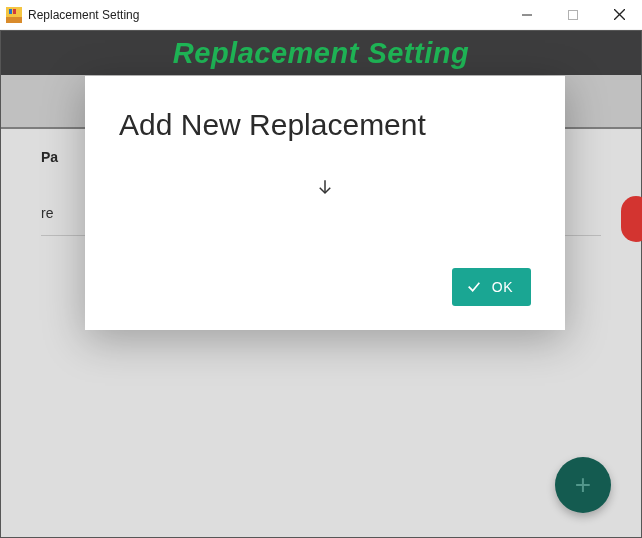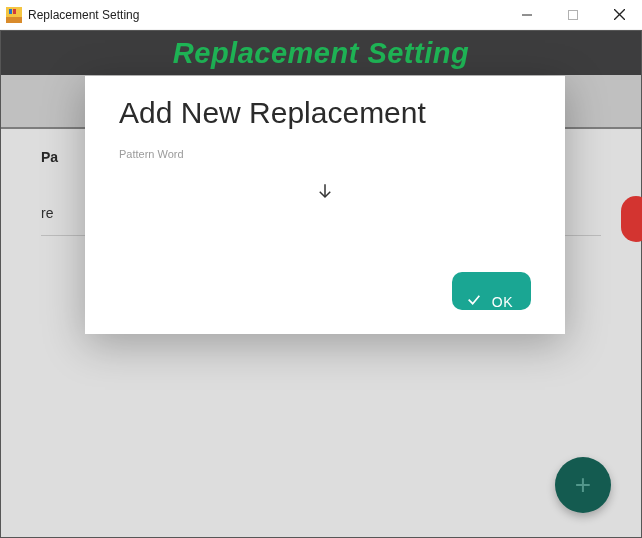--- a/index.html
+++ b/index.html
@@ -116,21 +116,21 @@
     bottom: 0;
     background: rgba(0,0,0,0.08);
   }
   .dialog {
     position: absolute;
     left: 85px;
     top: 76px;
     width: 480px;
     background: #fff;
     box-shadow: 0 10px 40px rgba(0,0,0,0.28);
-    padding: 20px 34px 24px 34px;
+    padding: 32px 34px 24px 34px;
   }
   .dlg-title {
     font-size: 30px;
     font-weight: 300;
     color: #2b2b2b;
     margin: 0 0 18px 0;
   }
   .fieldlabel {
     font-size: 11px;
     color: #9b9b9b;
@@ -154,25 +154,25 @@
     color: #333;
   }
   .dlg-actions {
     display: flex;
     justify-content: flex-end;
     margin-top: 50px;
   }
   .ok-btn {
     background: #1aa693;
     color: #fff;
-    border-radius: 10px;
+    border-radius: 3px;
     height: 38px;
     padding: 0 18px 0 14px;
     display: flex;
-    align-items: flex-end;
+    align-items: center;
     gap: 10px;
     font-size: 14px;
     letter-spacing: 0.5px;
   }
 </style>
 </head>
 <body>
 
 <div class="titlebar">
   <span class="app-icon">
@@ -217,21 +217,20 @@
   <div class="fab">
     <span>+</span>
   </div>
 </div>
 
 <div class="overlay"></div>
 
 <div class="dialog">
   <h1 class="dlg-title">Add New Replacement</h1>
 
-  <div class="fieldlabel">Pattern Word</div>
 
   <div class="arrow-down">
     <svg width="18" height="18" viewBox="0 0 24 24" fill="none">
       <line x1="12" y1="3" x2="12" y2="20" stroke="#333" stroke-width="2"></line>
       <polyline points="5,13 12,20 19,13" fill="none" stroke="#333" stroke-width="2"></polyline>
     </svg>
   </div>
 
 
   <div class="dlg-actions">

